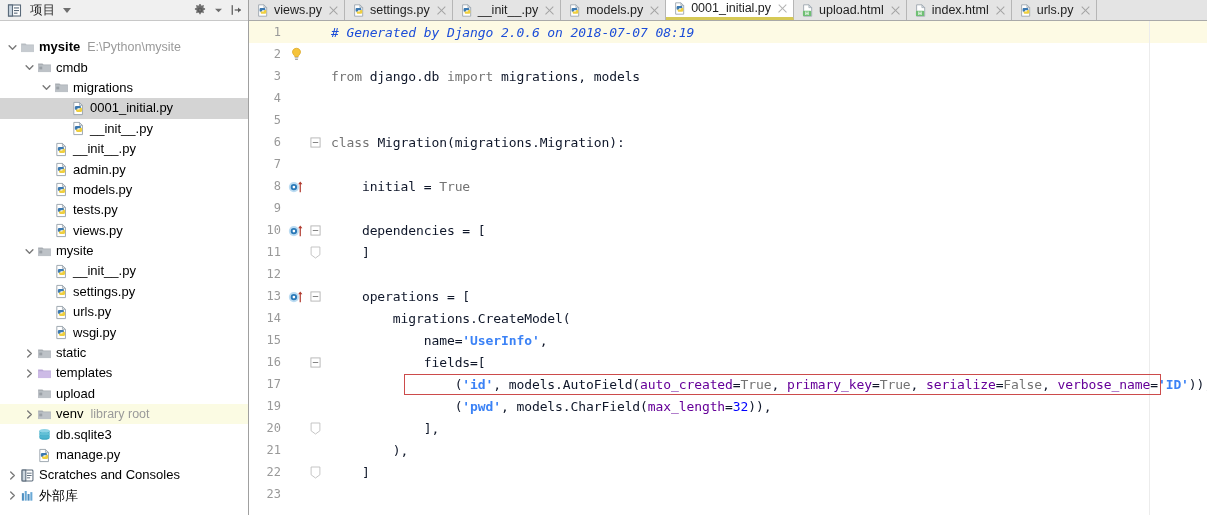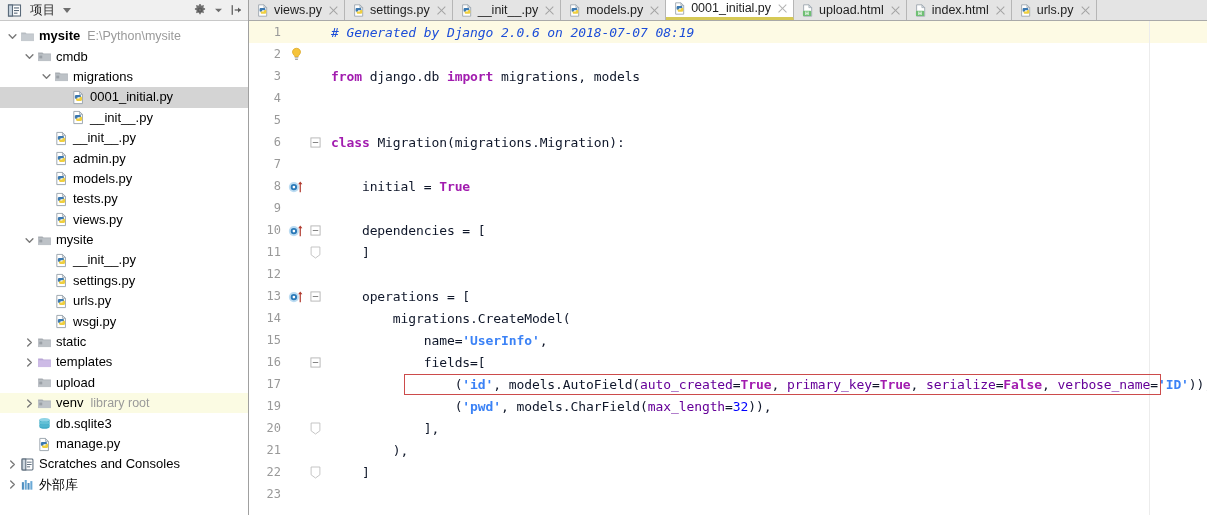--- a/index.html
+++ b/index.html
@@ -58,21 +58,21 @@
     border-left: 4px solid transparent;
     border-right: 4px solid transparent;
     border-top: 5px solid #6e6e6e;
     display: inline-block;
     margin-left: 3px;
   }
 
   .tree {
     flex: 1 1 auto;
     overflow: hidden;
-    padding-top: 5px;
+    padding-top: 16px;
     background: #ffffff;
     position: relative;
   }
   .row {
     height: 20.4px;
     display: flex;
     align-items: center;
     font-size: 13px;
     color: #000000;
     white-space: nowrap;
@@ -217,21 +217,21 @@
     padding-left: 8px;
     font-size: 13px;
     font-family: "DejaVu Sans Mono", "Liberation Mono", monospace;
     color: #000000;
     white-space: pre;
     letter-spacing: -0.1px;
   }
 
   
   .c-comment  { color: #1d4ed8; font-style: italic; }
-  .c-kw       { color: #a21caf; font-weight: bold; }
+  .c-kw       { color: #737373; font-weight: normal; }
   .c-str      { color: #3b82f6; font-weight: bold; }
   .c-num      { color: #0000ff; }
   .c-param    { color: #660099; }
   .c-plain    { color: #0f172a; }
 
   .err-box {
     position: absolute;
     border: 1px solid #cc4b4b;
     box-sizing: border-box;
     pointer-events: none;

